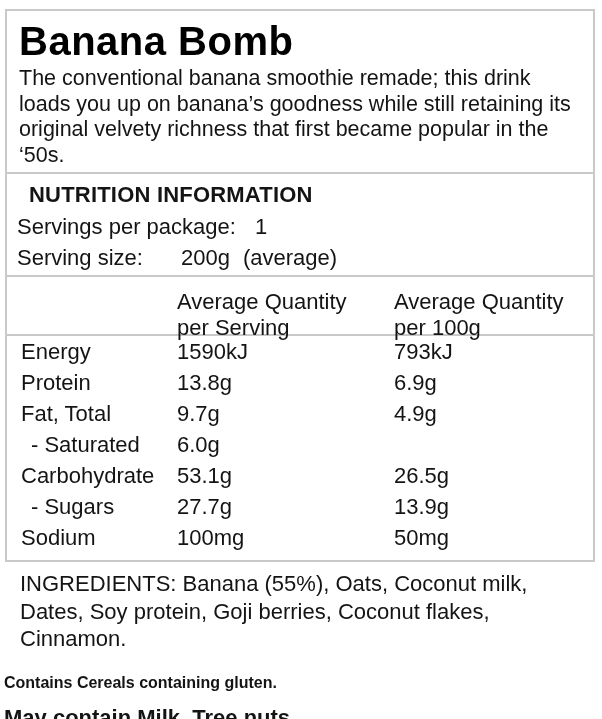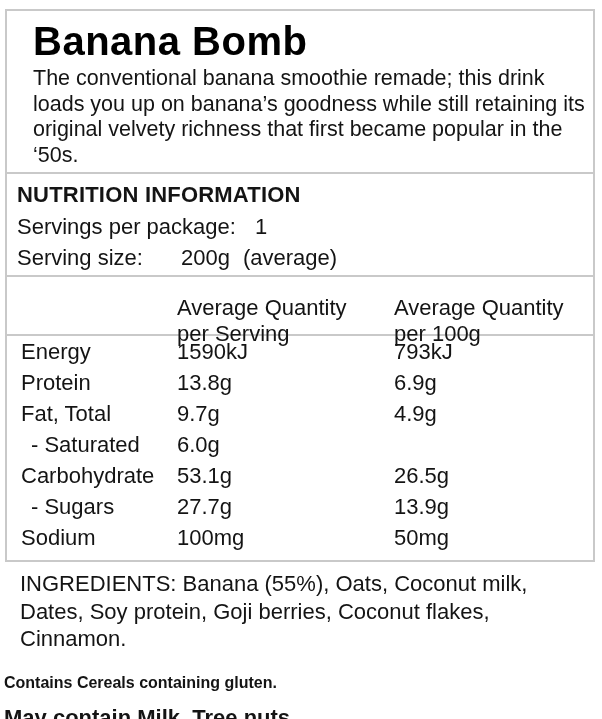--- a/index.html
+++ b/index.html
@@ -13,43 +13,43 @@
   .label-box {
     margin:9px 7px 0 5px;
     height:553px;
     border:2px solid var(--border);
     display:flex; flex-direction:column;
   }
   .section { border-bottom:2px solid var(--border); }
   .section:last-child { border-bottom:none; }
 
   
-  .s1 { height:163px; padding:7px 10px 0 26px; }
+  .s1 { height:163px; padding:7px 10px 0 12px; }
   .product-title {
     margin:0; font-size:40px; font-weight:bold; line-height:46px;
     letter-spacing:0.5px; color:#000;
   }
   .product-desc {
     margin:2px 8px 0 0; width:556px;
     font-size:21.5px; line-height:25.6px;
   }
 
   
   .s2 { height:103px; padding:7px 10px 0 10px; }
-  .nut-heading { margin:0 0 3px 0; font-size:22px; font-weight:bold; line-height:27px; letter-spacing:0.2px; }
+  .nut-heading { margin:0 0 3px 12px; font-size:22px; font-weight:bold; line-height:27px; letter-spacing:0.2px; }
   .meta-row { font-size:22px; line-height:31px; }
   .gap-lg { margin-left:19px; }
   .gap-xl { margin-left:38px; }
   .gap-sm { margin-left:13px;margin-top:48px; }
 
   
   .grid { display:grid; grid-template-columns:156px 217px auto; padding-left:14px; }
 
   
-  .s3 { height:59px; padding-top:18px; }
+  .s3 { height:59px; padding-top:12px; }
   .col-head div { font-size:22px; line-height:26px; }
 
   
   .s4 { flex:1; }
   .trow { font-size:22px; line-height:31px; }
   .indent { padding-left:10px; }
 
   
   .ingredients {
     margin:8px 36px 0 20px;

